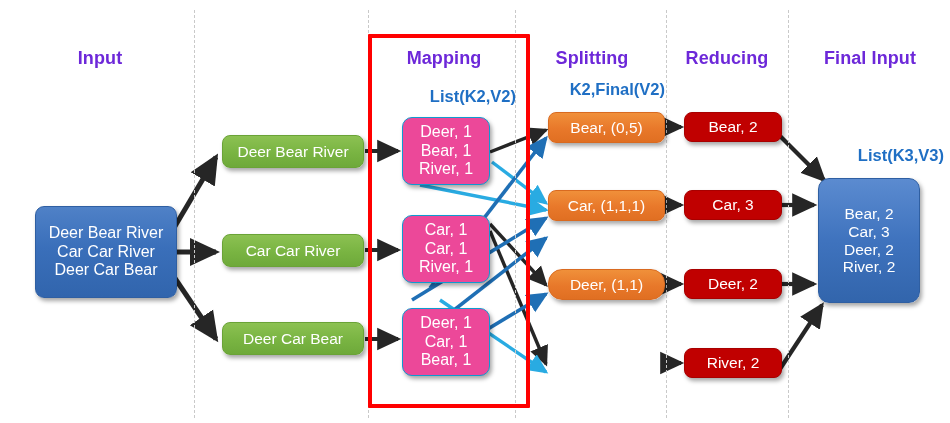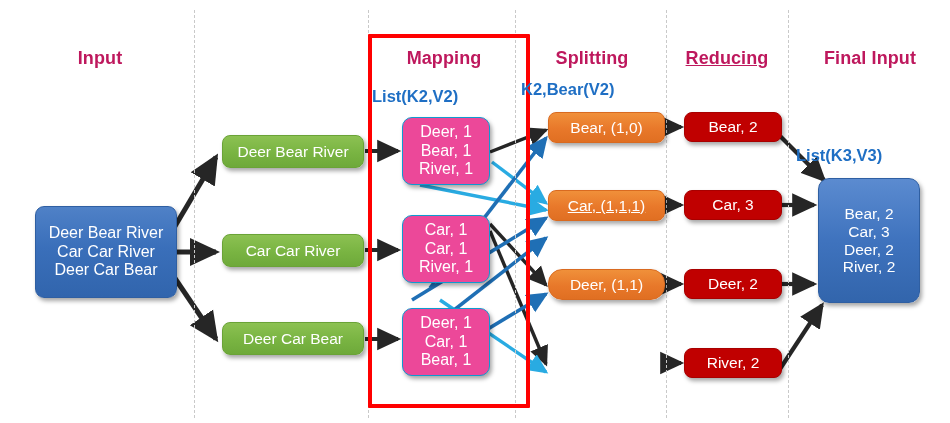--- a/index.html
+++ b/index.html
@@ -4,24 +4,24 @@
 <style>
   html,body{margin:0;padding:0;background:#ffffff;}
   body{width:950px;height:423px;position:relative;overflow:hidden;
        font-family:"Liberation Sans","DejaVu Sans",sans-serif;}
   #stage{position:absolute;left:0;top:0;width:950px;height:423px;}
   svg.layer{position:absolute;left:0;top:0;width:950px;height:423px;overflow:visible;}
   .node{position:absolute;box-sizing:border-box;display:flex;flex-direction:column;
         align-items:center;justify-content:center;color:#ffffff;text-align:center;
         border-radius:9px;box-shadow:2px 3px 4px rgba(0,0,0,.35);z-index:5;}
   .node span{display:block;line-height:1.16;white-space:nowrap;}
-  .stage-title{position:absolute;font-weight:bold;font-size:18px;color:#be185d;
+  .stage-title{position:absolute;font-weight:bold;font-size:18px;color:#6d28d9;
                text-align:center;z-index:6;letter-spacing:.1px;}
   .kv-label{position:absolute;font-weight:bold;font-size:16.5px;color:#1F6FC4;
-            text-align:left;z-index:6;white-space:nowrap;}
+            text-align:right;z-index:6;white-space:nowrap;}
   .blue-node{background:linear-gradient(180deg,#4f81c7 0%,#3a6fba 45%,#3165ad 100%);
              border:1px solid #2f5fa2;font-size:16px;}
   .green-node{background:linear-gradient(180deg,#8cc152 0%,#79b442 55%,#6ea93a 100%);
               border:1px solid #6aa337;font-size:15.5px;border-radius:8px;}
   .cyan-node{background:#ec4899;border:1px solid #0f9ad0;font-size:16px;border-radius:10px;}
   .orange-node{background:linear-gradient(180deg,#f0903a 0%,#e8782a 55%,#e06f22 100%);
                border:1px solid #d96a20;font-size:15.5px;border-radius:8px;}
   .red-node{background:#c00000;border:1px solid #a80000;font-size:15.5px;border-radius:8px;}
   .result-node{background:linear-gradient(180deg,#5b8bd0 0%,#3f73be 50%,#3265ac 100%);
                border:1px solid #2f5fa2;font-size:15.5px;border-radius:11px;}
@@ -91,25 +91,25 @@
       <line x1="780" y1="136" x2="824" y2="180" stroke="#262626" stroke-width="4.2" marker-end="url(#ahB)"></line>
       <line x1="782" y1="205" x2="814" y2="205" stroke="#262626" stroke-width="4.2" marker-end="url(#ahB)"></line>
       <line x1="782" y1="284" x2="814" y2="284" stroke="#262626" stroke-width="4.2" marker-end="url(#ahB)"></line>
       <line x1="778" y1="372" x2="822" y2="305" stroke="#262626" stroke-width="4.2" marker-end="url(#ahB)"></line>
     </g>
   </svg>
 
   <div class="stage-title" style="left:30px;top:48px;width:140px;">Input</div>
   <div class="stage-title" style="left:372px;top:48px;width:144px;">Mapping</div>
   <div class="stage-title" style="left:522px;top:48px;width:140px;">Splitting</div>
-  <div class="stage-title" style="left:666px;top:48px;width:122px;text-decoration:underline;">Reducing</div>
+  <div class="stage-title" style="left:666px;top:48px;width:122px;">Reducing</div>
   <div class="stage-title" style="left:796px;top:48px;width:148px;">Final Input</div>
 
   <div class="kv-label" style="left:372px;top:87px;width:144px;">List(K2,V2)</div>
-  <div class="kv-label" style="left:521px;top:80px;width:144px;">K2,Bear(V2)</div>
+  <div class="kv-label" style="left:521px;top:80px;width:144px;">K2,Final(V2)</div>
   <div class="kv-label" style="left:796px;top:146px;width:148px;">List(K3,V3)</div>
 
   <div class="node blue-node" style="left:35px;top:206px;width:142px;height:92px;">
     <span>Deer Bear River</span>
     <span>Car Car River</span>
     <span>Deer Car Bear</span>
   </div>
 
   <div class="node green-node" style="left:222px;top:135px;width:142px;height:33px;">
     <span>Deer Bear River</span>
@@ -133,23 +133,23 @@
   </div>
   <div class="node cyan-node" style="left:402px;top:308px;width:88px;height:68px;">
     <span>Deer, 1</span>
     <span>Car, 1</span>
     <span>Bear, 1</span>
   </div>
 
   <div class="highlight-box" style="left:368px;top:34px;width:154px;height:366px;"></div>
 
   <div class="node orange-node" style="left:548px;top:112px;width:117px;height:31px;">
-    <span>Bear, (1,0)</span>
+    <span>Bear, (0,5)</span>
   </div>
-  <div class="node orange-node" style="left:548px;top:190px;width:117px;height:31px;text-decoration:underline;">
+  <div class="node orange-node" style="left:548px;top:190px;width:117px;height:31px;">
     <span>Car, (1,1,1)</span>
   </div>
   <div class="node orange-node" style="left:548px;top:269px;width:117px;height:31px;border-radius:14px;">
     <span>Deer, (1,1)</span>
   </div>
 
   <div class="node red-node" style="left:684px;top:112px;width:98px;height:30px;">
     <span>Bear, 2</span>
   </div>
   <div class="node red-node" style="left:684px;top:190px;width:98px;height:30px;">

